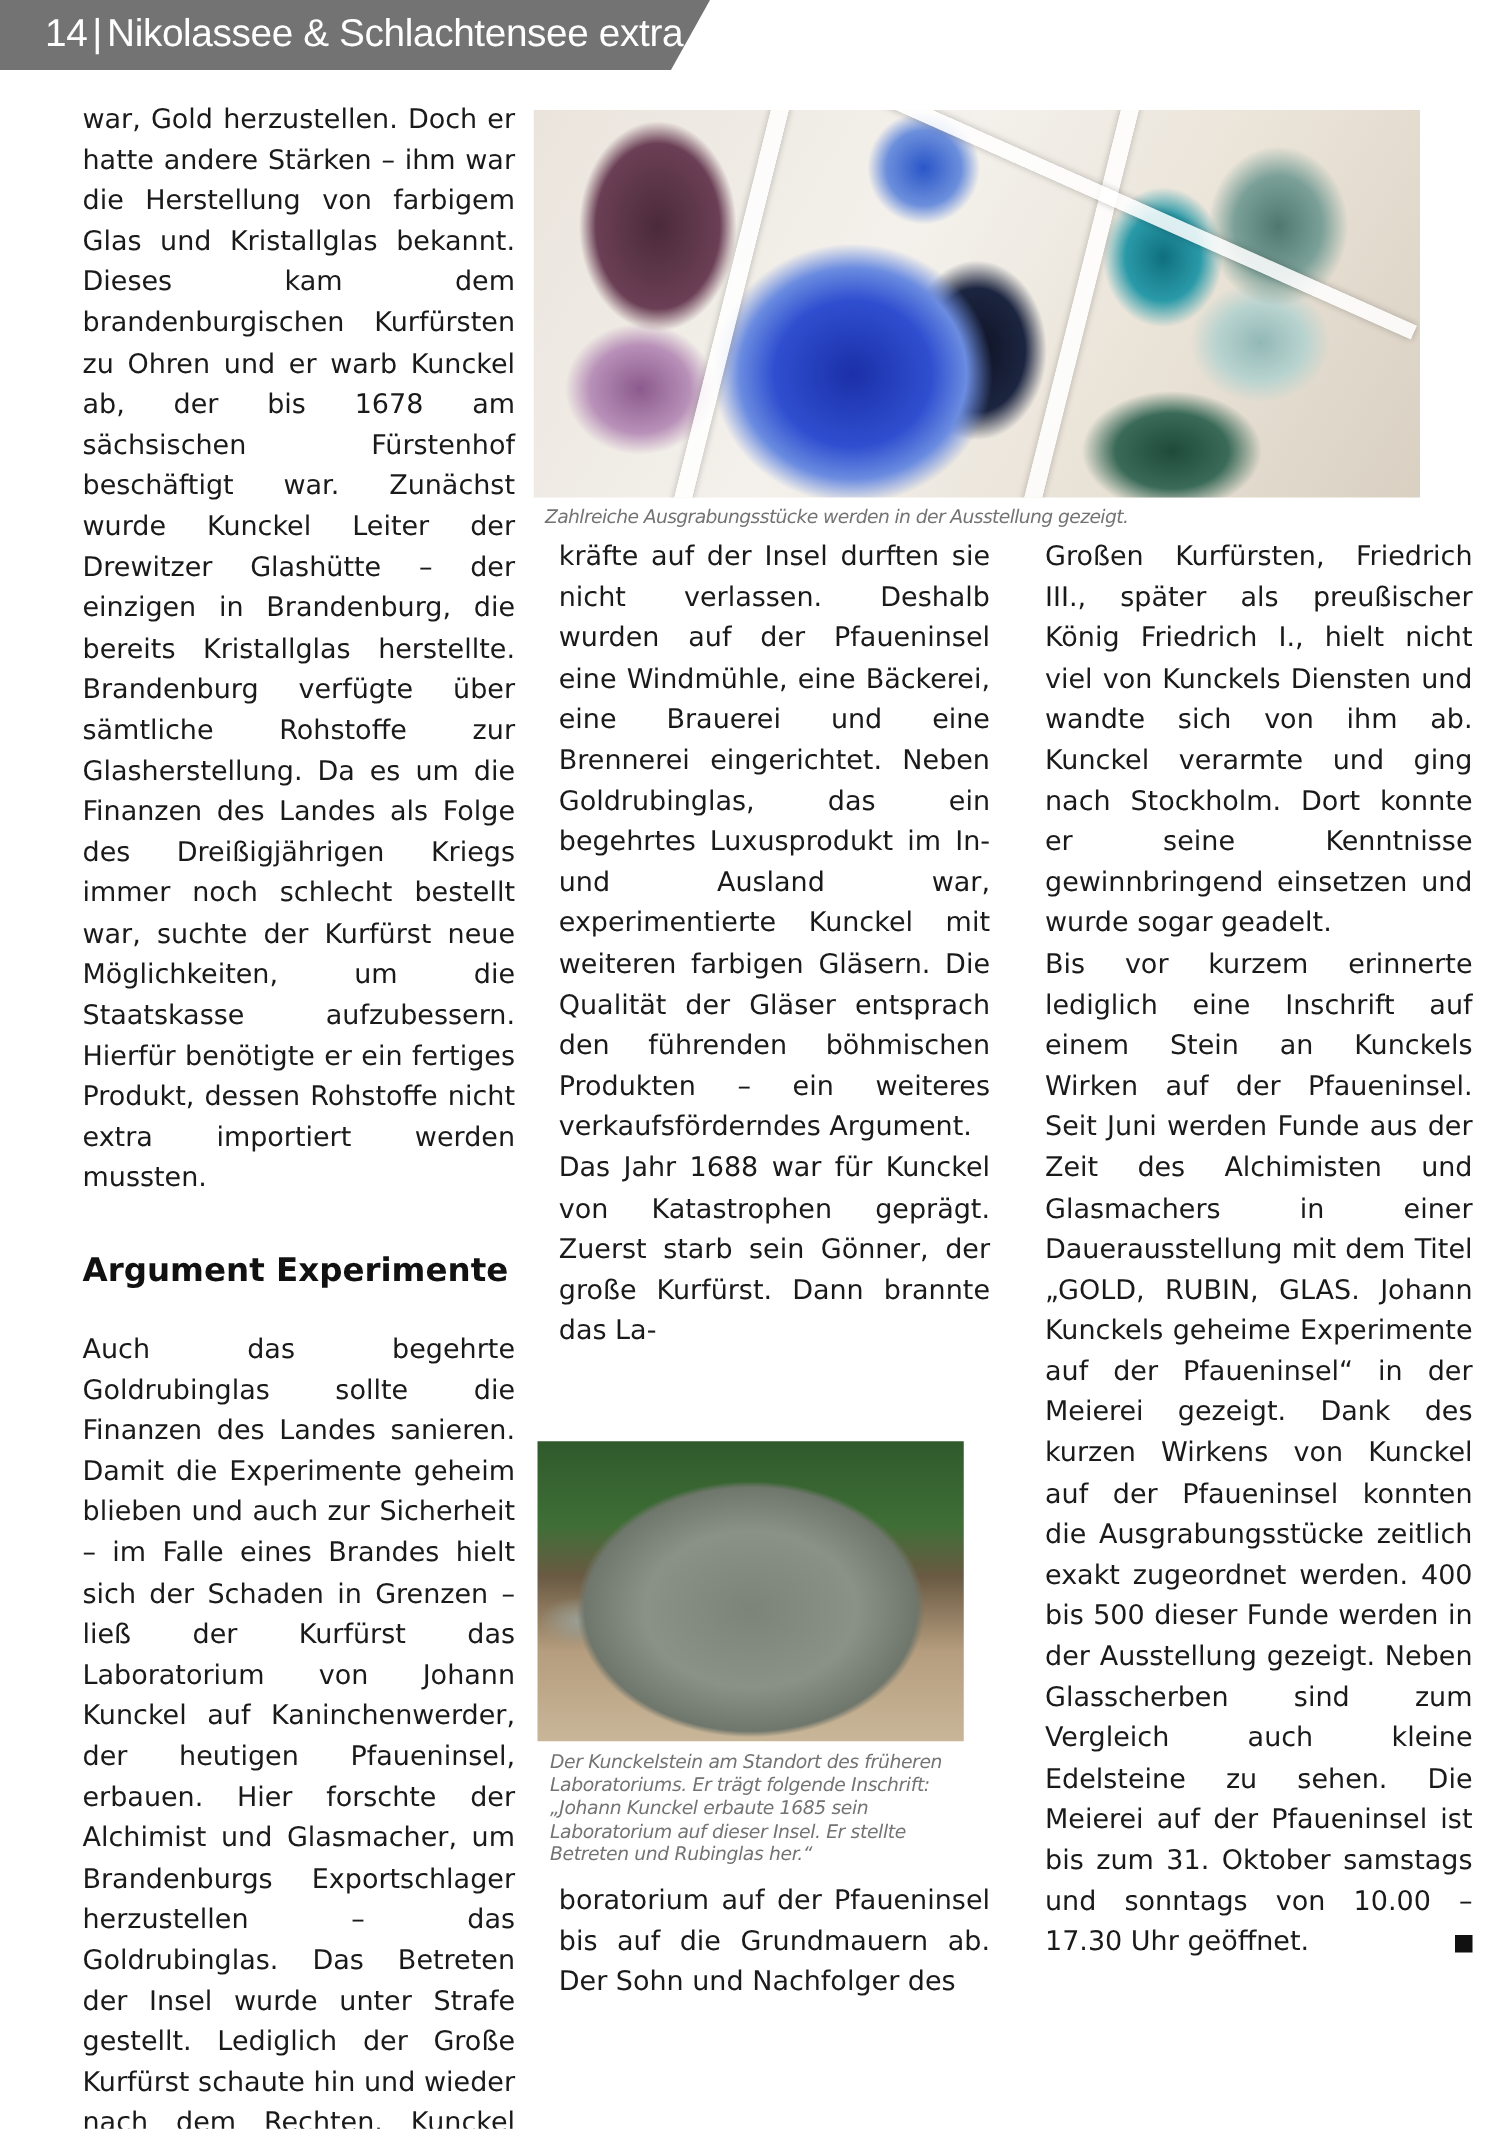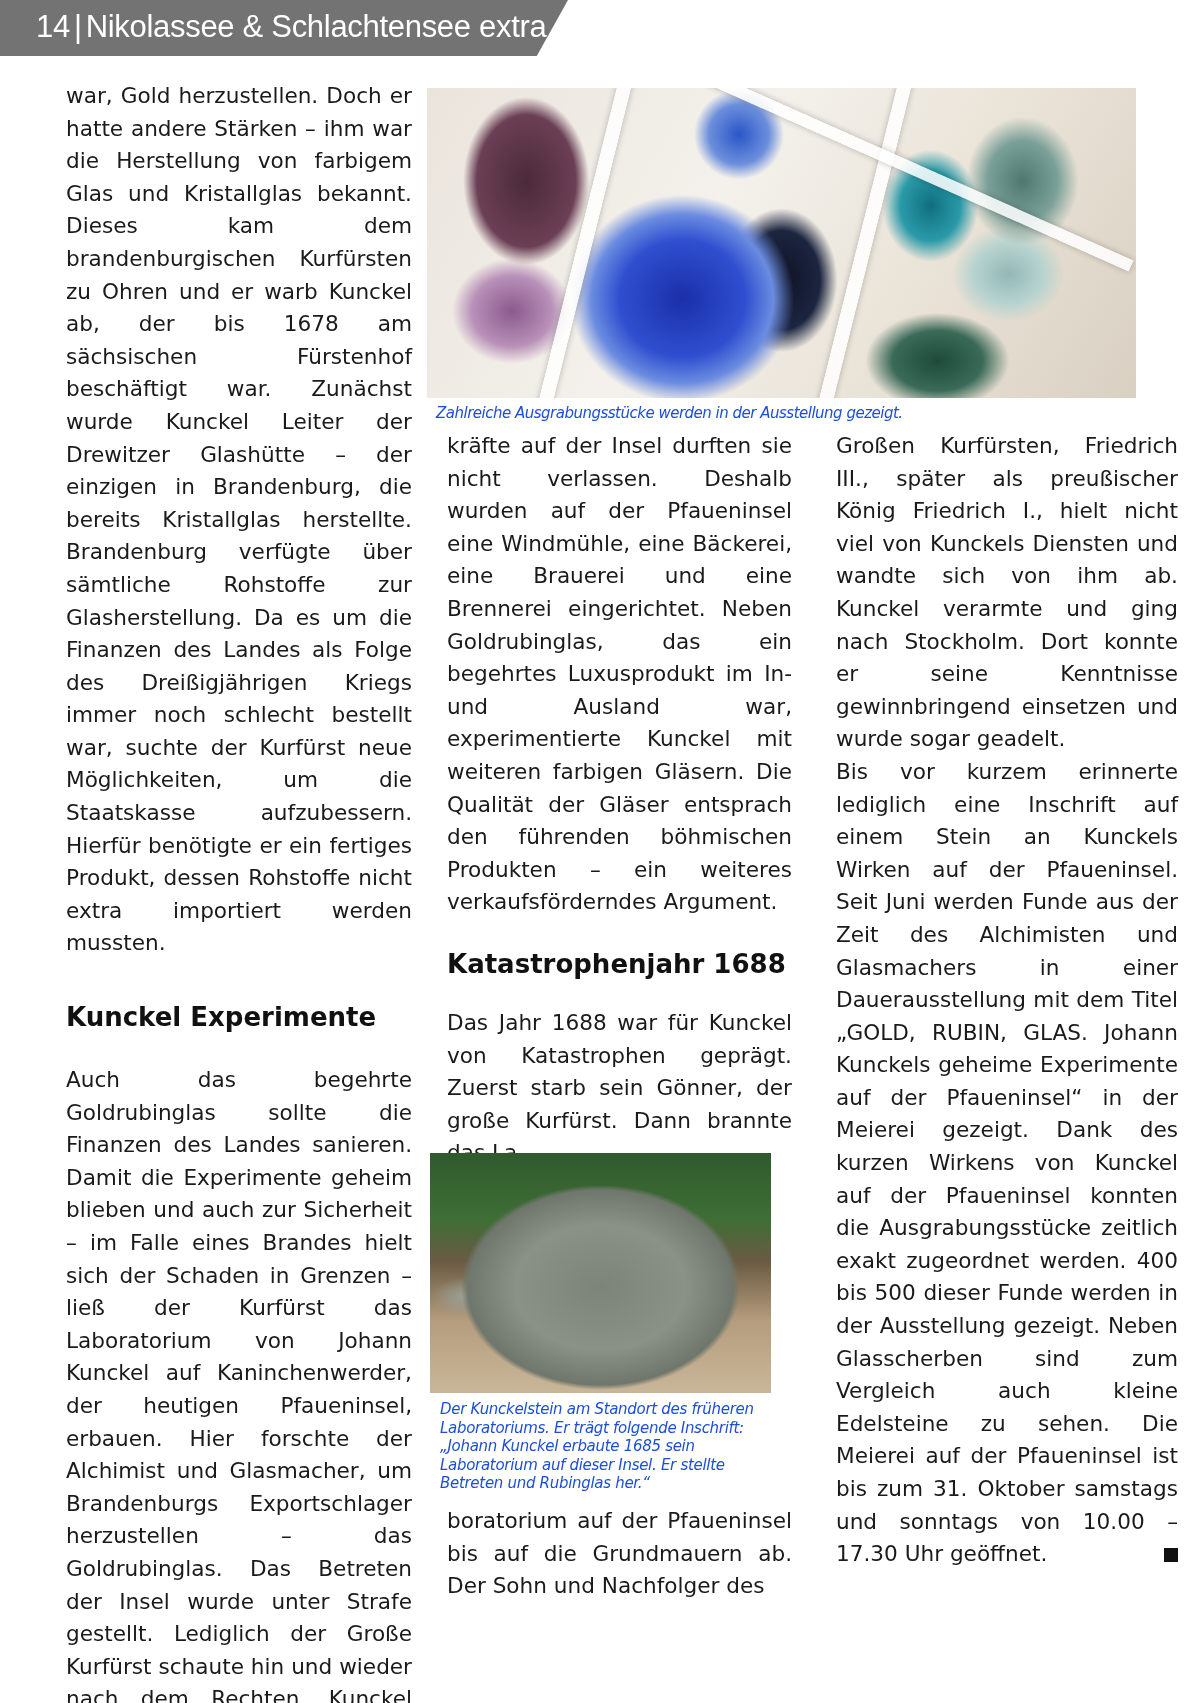--- a/index.html
+++ b/index.html
@@ -38,52 +38,51 @@
        linear-gradient(120deg, #eae4dc 0%, #f4f1ec 40%, #e9e2d6 70%, #d9d0c2 100%);
   }
   .photo-glass .divider { position: absolute; background: rgba(255,255,255,0.85);
      box-shadow: 0 0 6px rgba(0,0,0,0.25); }
   .photo-stone { left: 430px; top: 1153px; width: 341px; height: 240px;
      background:
        radial-gradient(ellipse 170px 125px at 50% 56%, #7c8378 0%, #8a9187 50%, #6f766b 78%, transparent 82%),
        radial-gradient(ellipse 40px 25px at 10% 60%, #9aa097 0%, transparent 80%),
        linear-gradient(180deg, #2f5a2c 0%, #3f6e36 28%, #6a5a43 45%, #b59d7e 70%, #c9b699 100%);
   }
-  .caption { position: absolute; font-style: italic; font-size: 15px; line-height: 18.6px; color: #1d4ed8;
+  .caption { position: absolute; font-style: italic; font-size: 15px; line-height: 18.6px; color: #737373;
              font-family: "DejaVu Sans", sans-serif; }
   .caption-glass { left: 436px; top: 404px; width: 700px; letter-spacing: -0.5px; white-space: nowrap; }
   .caption-stone { left: 440px; top: 1400px; width: 340px; letter-spacing: -0.3px; }
 
   .end-mark { display: inline-block; width: 14px; height: 14px; background: #111; float: right; margin-top: 10px; }
 </style>
 </head>
 <body>
 
 <div class="header-bar" style="background: #737373;">
   <div class="title">
     <span class="page-num">14</span><span class="sep">|</span><span>Nikolassee &amp; Schlachtensee extra</span>
   </div>
 </div>
 
 <div class="col col1">
   <p>war, Gold herzustellen. Doch er hatte andere Stärken – ihm war die Herstellung von farbigem Glas und Kristallglas bekannt. Dieses kam dem brandenburgischen Kurfürsten zu Ohren und er warb Kunckel ab, der bis 1678 am sächsischen Fürstenhof beschäftigt war. Zunächst wurde Kunckel Leiter der Drewitzer Glashütte – der einzigen in Brandenburg, die bereits Kristallglas herstellte. Brandenburg verfügte über sämtliche Rohstoffe zur Glasherstellung. Da es um die Finanzen des Landes als Folge des Dreißigjährigen Kriegs immer noch schlecht bestellt war, suchte der Kurfürst neue Möglichkeiten, um die Staatskasse aufzubessern. Hierfür benötigte er ein fertiges Produkt, dessen Rohstoffe nicht extra importiert werden mussten.</p>
-  <h2 style="margin-top:40px;margin-bottom:30px;">Kunckel Experimente</h2>
+  <h2 style="margin-top:40px;margin-bottom:30px;">Argument Experimente</h2>
   <p>Auch das begehrte Goldrubinglas sollte die Finanzen des Landes sanieren. Damit die Experimente geheim blieben und auch zur Sicherheit – im Falle eines Brandes hielt sich der Schaden in Grenzen – ließ der Kurfürst das Laboratorium von Johann Kunckel auf Kaninchenwerder, der heutigen Pfaueninsel, erbauen. Hier forschte der Alchimist und Glasmacher, um Brandenburgs Exportschlager herzustellen – das Goldrubinglas. Das Betreten der Insel wurde unter Strafe gestellt. Lediglich der Große Kurfürst schaute hin und wieder nach dem Rechten. Kunckel durfte sich frei bewegen, aber die anderen Arbeits-</p>
 </div>
 
 <div class="photo photo-glass">
   <div class="divider" style="left:150px;top:-20px;width:14px;height:360px;transform:rotate(14deg);"></div>
   <div class="divider" style="left:430px;top:-20px;width:14px;height:360px;transform:rotate(14deg);"></div>
   <div class="divider" style="left:130px;top:50px;width:600px;height:12px;transform:rotate(24deg);"></div>
 </div>
 <div class="caption caption-glass">Zahlreiche Ausgrabungsstücke werden in der Ausstellung gezeigt.</div>
 
 <div class="col col2" style="top:430px;">
   <p>kräfte auf der Insel durften sie nicht verlassen. Deshalb wurden auf der Pfaueninsel eine Windmühle, eine Bäckerei, eine Brauerei und eine Brennerei eingerichtet. Neben Goldrubinglas, das ein begehrtes Luxusprodukt im In- und Ausland war, experimentierte Kunckel mit weiteren farbigen Gläsern. Die Qualität der Gläser entsprach den führenden böhmischen Produkten – ein weiteres verkaufsförderndes Argument.</p>
-  <h2 style="margin-top:28px;margin-bottom:26px;">Katastrophenjahr 1688</h2>
   <p>Das Jahr 1688 war für Kunckel von Katastrophen geprägt. Zuerst starb sein Gönner, der große Kurfürst. Dann brannte das La-</p>
 </div>
 
 <div class="photo photo-stone"></div>
 <div class="caption caption-stone">
   <div>Der Kunckelstein am Standort des früheren</div>
   <div>Laboratoriums. Er trägt folgende Inschrift:</div>
   <div>„Johann Kunckel erbaute 1685 sein</div>
   <div>Laboratorium auf dieser Insel. Er stellte</div>
   <div>Betreten und Rubinglas her.“</div>

